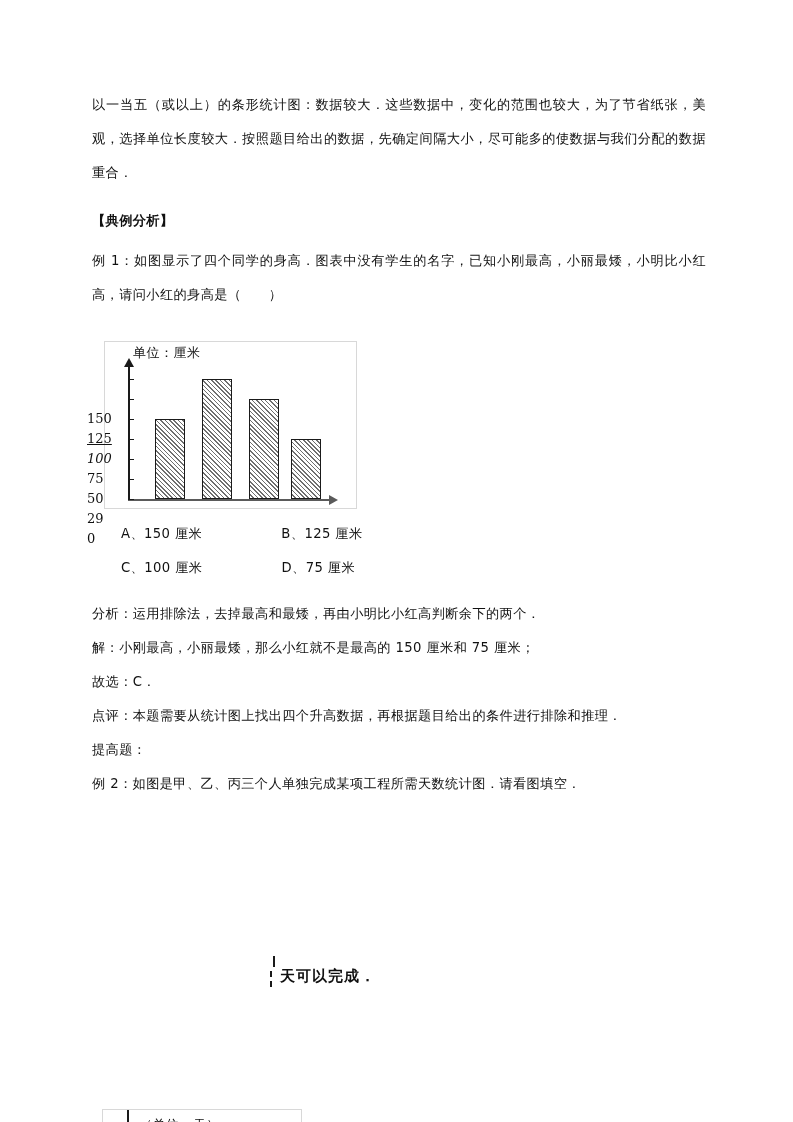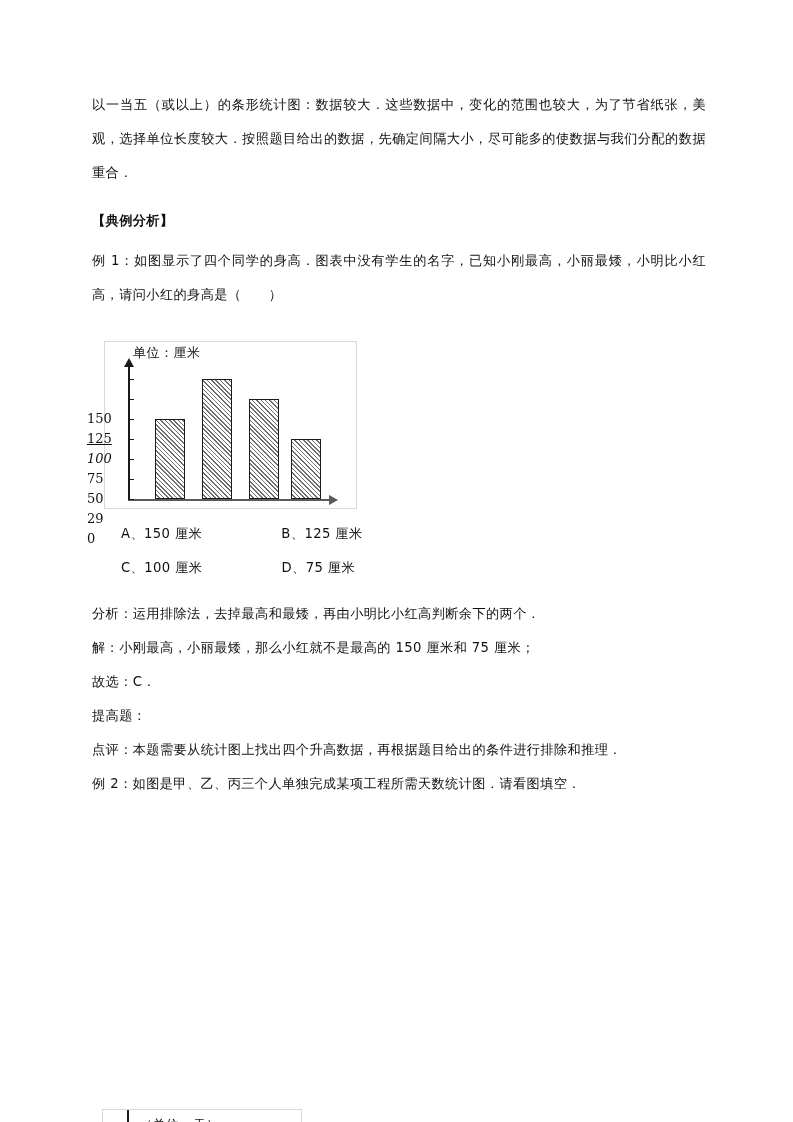--- a/index.html
+++ b/index.html
@@ -189,29 +189,35 @@
 
   <div style="position:absolute; left:92px; top:597px; width:614px;">
 
     <p class="para">分析：运用排除法，去掉最高和最矮，再由小明比小红高判断余下的两个．</p>
 
     <p class="para">解：小刚最高，小丽最矮，那么小红就不是最高的 150 厘米和 75 厘米；</p>
 
 
     <p class="para">故选：C．</p>
 
+    <p class="para">点评：本题需要从统计图上找出四个升高数据，再根据题目给出的条件进行排除和推理．</p>
+
     <p class="para">提高题：</p>
 
-    <p class="para">点评：本题需要从统计图上找出四个升高数据，再根据题目给出的条件进行排除和推理．</p>
-
     <p class="para">例 2：如图是甲、乙、丙三个人单独完成某项工程所需天数统计图．请看图填空．</p>
   </div>
 
   <div class="chart-wrap" style="left:102px; top:941px; width:200px; height:181px;">
 
     <div class="chart-title" style="left:36px; top:6px;">（单位：天）</div>
 
     <div class="axis-y-line" style="left:24px; top:0px; height:146px;"></div>
 
   </div>
 
+  <div style="position:absolute; left:270px; top:955px; width:260px; height:46px;">
+    <div class="blank-frag" style="left:3px;  top:1px;  height:11px;"></div>
+    <div class="blank-frag" style="left:0px;  top:16px; height:6px;"></div>
+    <div class="blank-frag" style="left:0px;  top:26px; height:6px;"></div>
+    <div class="frag-text" style="left:10px; top:12px;">天可以完成．</div>
+  </div>
 
 </div>
 
 </body></html>

